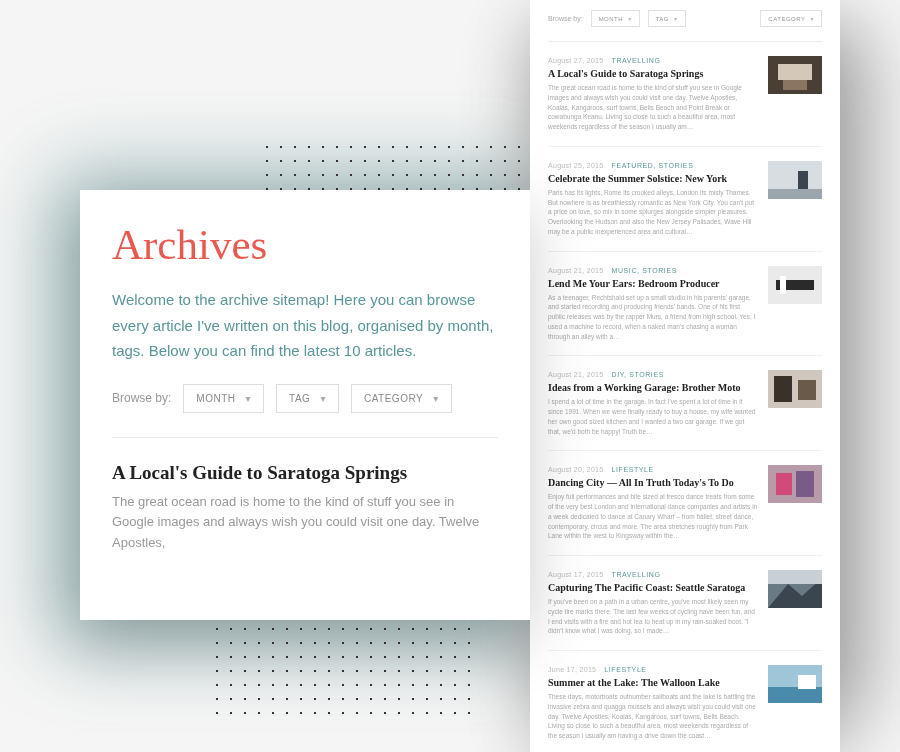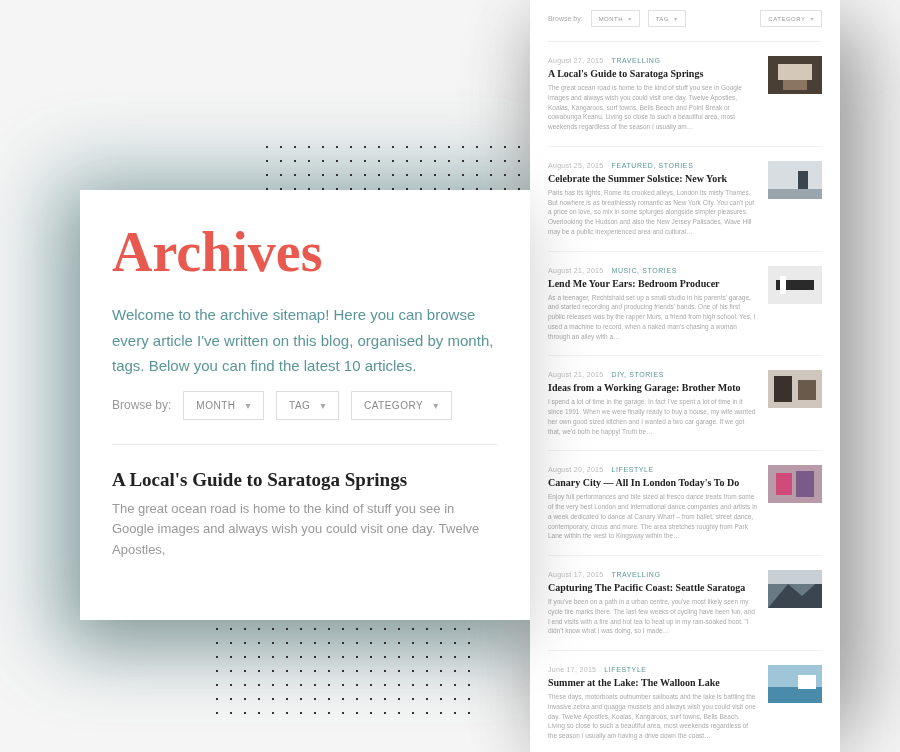--- a/index.html
+++ b/index.html
@@ -40,30 +40,30 @@
   width: 450px;
   height: 430px;
   background: #fff;
   z-index: 3;
   padding: 30px 32px;
   overflow: hidden;
   box-shadow: 0 20px 60px rgba(0,0,0,0.2);
 }
 .archives-title {
   font-family: Georgia, "Times New Roman", serif;
-  font-size: 56px;
-  font-weight: bold;
+  font-size: 43px;
+  font-weight: normal;
   color: #e85a4f;
   margin-bottom: 18px;
 }
 .archives-intro {
   color: #5a9699;
   font-size: 15px;
   line-height: 1.7;
-  margin-bottom: 12px;
+  margin-bottom: 20px;
 }
 .browse-row {
   display: flex;
   align-items: center;
   gap: 12px;
   padding-bottom: 24px;
   border-bottom: 1px solid #e8e8e8;
   margin-bottom: 24px;
 }
 .browse-label {
@@ -283,21 +283,21 @@
           <svg viewBox="0 0 54 38">
             <rect width="54" height="38" fill="#cfc7bd"></rect>
             <rect x="6" y="6" width="18" height="26" fill="#3a322a"></rect>
             <rect x="30" y="10" width="18" height="20" fill="#6a5a4a"></rect>
           </svg>
         </span>
       </div>
       <div class="post-sm">
         <div class="post-content-sm">
           <div class="post-meta-sm"><span class="post-date-sm">August 20, 2015</span><span class="post-cat-sm">LIFESTYLE</span></div>
-          <h3 class="post-title-sm">Canary City — All In London Today's To Do</h3>
+          <h3 class="post-title-sm">Dancing City — All In Truth Today's To Do</h3>
           <p class="post-excerpt-sm">Enjoy full performances and bite sized al fresco dance treats from some of the very best London and international dance companies and artists in a week dedicated to dance at Canary Wharf – from ballet, street dance, contemporary, circus and more. The area stretches roughly from Park Lane within the west to Kingsway within the…</p>
         </div>
         <span class="thumb">
           <svg viewBox="0 0 54 38">
             <rect width="54" height="38" fill="#b89aa8"></rect>
             <rect x="8" y="8" width="16" height="22" fill="#d04a7a"></rect>
             <rect x="28" y="6" width="18" height="26" fill="#7a5a88"></rect>
           </svg>
         </span>
       </div>

